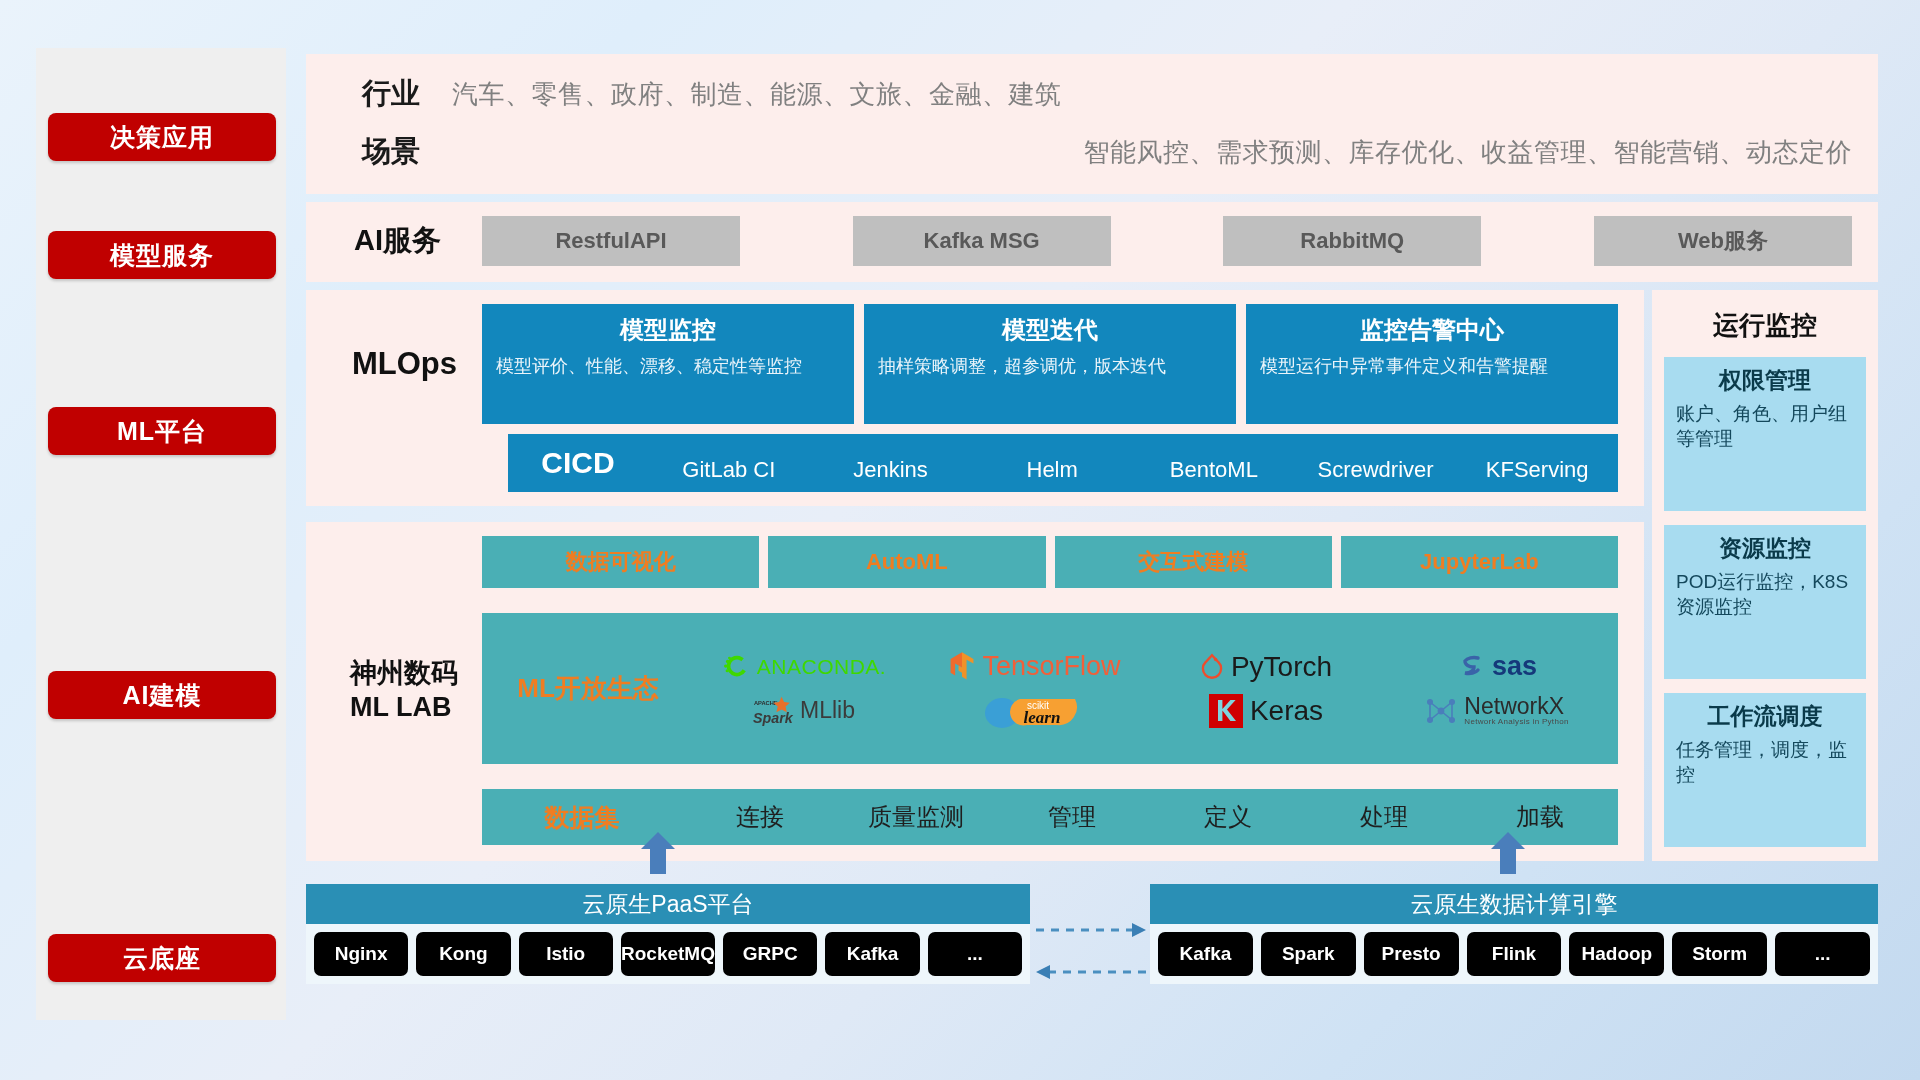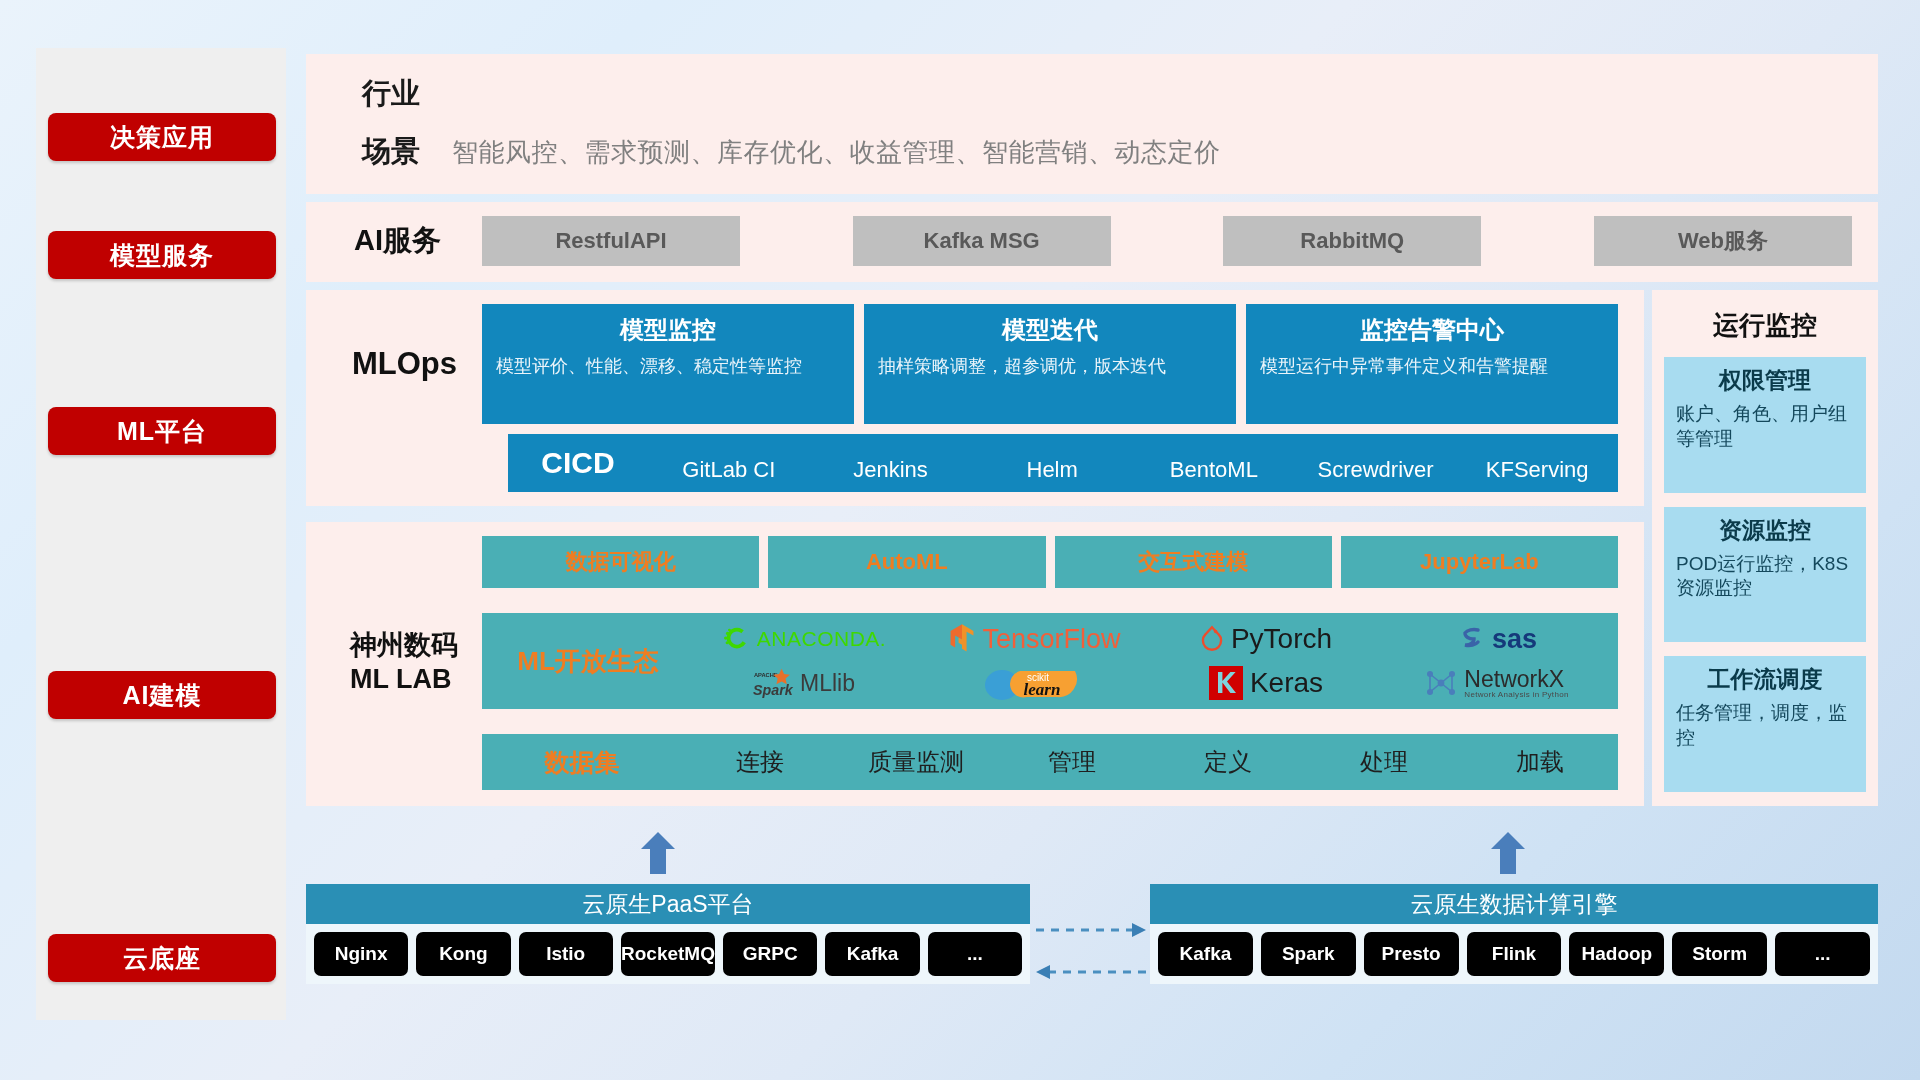--- a/index.html
+++ b/index.html
@@ -30,21 +30,21 @@
 
   
   .main{position:absolute;left:306px;top:54px;width:1572px;}
 
   .band{background:#fdeeec;box-sizing:border-box;}
   .band + .band{margin-top:8px;}
 
   
   .b-app{padding:20px 26px 22px 26px;}
   .kv{display:flex;align-items:center;}
-  .kv + .kv{margin-top:18px;}
+  .kv + .kv{margin-top:18px;justify-content:space-between;}
   .kv-key{
     width:120px;flex:0 0 120px;font-size:29px;font-weight:bold;color:#1a1a1a;
     text-align:left;padding-left:30px;box-sizing:border-box;
   }
   .kv-val{font-size:26px;color:#808080;letter-spacing:.5px;}
 
   
   .b-svc{padding:14px 26px 16px 26px;display:flex;align-items:center;}
   .b-svc .rowlabel{
     width:150px;flex:0 0 150px;font-size:29px;font-weight:bold;color:#111;padding-left:22px;
@@ -96,21 +96,21 @@
     display:flex;align-items:center;padding-left:18px;box-sizing:border-box;
   }
   .model-stack{flex:1;display:flex;flex-direction:column;gap:25px;}
   .tool-row{display:flex;gap:9px;}
   .tool-box{
     flex:1;height:52px;background:#4aafb5;color:#ef7d22;
     display:flex;align-items:center;justify-content:center;
     font-size:22px;font-weight:bold;
   }
   .eco{
-    background:#4aafb5;display:flex;align-items:center;height:96px;padding:0 6px;box-sizing:border-box;
+    background:#4aafb5;display:flex;align-items:center;height:151px;padding:0 6px;box-sizing:border-box;
   }
   .eco-label{
     width:200px;flex:0 0 200px;color:#ef7d22;font-size:26px;font-weight:bold;text-align:center;
   }
   .eco-logos{
     flex:1;display:grid;grid-template-columns:repeat(4,1fr);grid-template-rows:1fr 1fr;
     align-items:center;justify-items:center;
   }
   .logo{display:flex;align-items:center;gap:6px;}
 
@@ -178,20 +178,21 @@
     </div>
   <div class="stage-chip chip-4">
       <span>云底座</span>
     </div>
 
   <div class="main">
 
     <div class="band b-app">
       <div class="kv">
         <div class="kv-key">行业</div>
+        <div class="kv-val">汽车、零售、政府、制造、能源、文旅、金融、建筑</div>
       </div>
       <div class="kv">
         <div class="kv-key">场景</div>
         <div class="kv-val">智能风控、需求预测、库存优化、收益管理、智能营销、动态定价</div>
       </div>
     </div>
 
     <div class="band b-svc">
       <div class="rowlabel">AI服务</div>
       <div class="svc-list">

